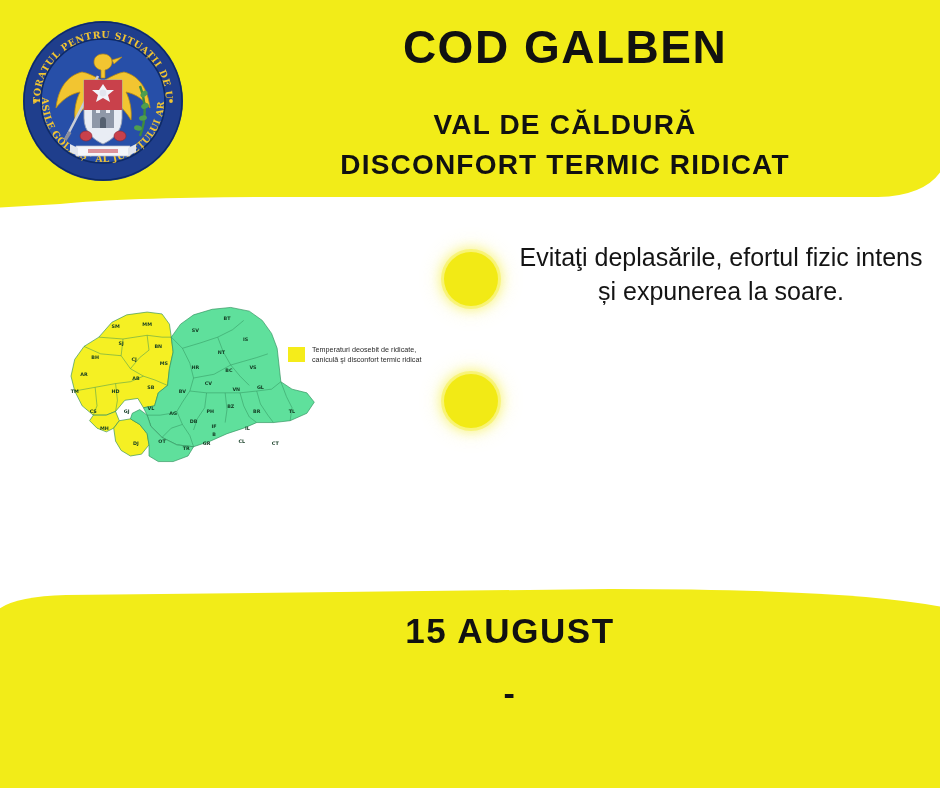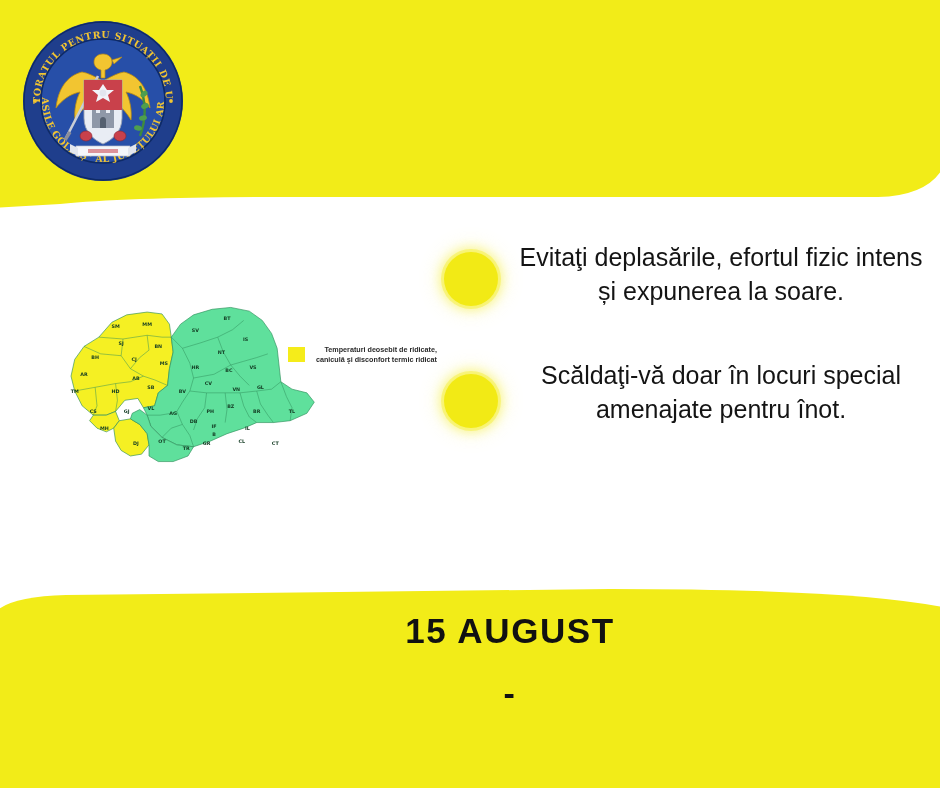--- a/index.html
+++ b/index.html
@@ -74,22 +74,22 @@
   
   .legend{
     position:absolute;left:288px;top:130px;width:150px;
     display:flex;align-items:flex-start;gap:7px;
   }
   .legend-swatch{
     width:17px;height:15px;background:#F5EC1A;flex:0 0 auto;margin-top:2px;
   }
   .legend-text{
     font-family:"Liberation Sans", sans-serif;
-    font-size:7.2px;font-weight:bold;color:#2a2a2a;
-    line-height:1.45;text-align:right;width:125px;
+    font-size:7.2px;font-weight:normal;color:#2a2a2a;
+    line-height:1.45;text-align:left;width:125px;
   }
 
   
   .bullets{
     position:absolute;left:425px;top:14px;width:500px;
   }
   .bullet-row{
     display:flex;align-items:flex-start;margin-bottom:22px;
   }
   .bullet-row:last-child{margin-bottom:0;}
@@ -188,20 +188,25 @@
 
       <ellipse cx="64" cy="116" rx="6" ry="5" fill="#C9414B" stroke="#8E2730" stroke-width="0.6"></ellipse>
       <ellipse cx="98" cy="116" rx="6" ry="5" fill="#C9414B" stroke="#8E2730" stroke-width="0.6"></ellipse>
       <path d="M54,126 L108,126 L108,136 L54,136 Z" fill="#F4F6FA" stroke="#B9BFCB" stroke-width="0.7"></path>
       <path d="M48,124 L56,128 L56,136 L48,132 Z" fill="#E2E6EE"></path>
       <path d="M114,124 L106,128 L106,136 L114,132 Z" fill="#E2E6EE"></path>
       <rect x="66" y="129" width="30" height="4" fill="#C9414B" opacity=".55"></rect>
     </svg>
   </div>
 
+  <div class="header-text">
+    <div class="h-title">COD GALBEN</div>
+    <div class="h-sub1">VAL DE CĂLDURĂ</div>
+    <div class="h-sub2">DISCONFORT TERMIC RIDICAT</div>
+  </div>
 
   <div class="middle">
 
     <div class="map-wrap">
       <svg viewBox="0 0 280 190">
         <g stroke="#2F8F5B" stroke-width="0.7" stroke-linejoin="round">
 
           <path d="M44,44 L58,28 L74,20 L96,17 L112,19 L120,30 L122,44 L124,60 L120,78 L118,96 L108,104
                    L104,118 L92,120 L86,110 L72,112 L62,124 L52,128 L38,128 L26,118 L18,102 L14,86
                    L18,68 L28,54 Z" fill="#F5F023"></path>
@@ -301,21 +306,20 @@
           <div class="dot"></div>
         </div>
         <div class="bullet-text">Evitaţi deplasările, efortul fizic intens și expunerea la soare.</div>
       </div>
 
 
       <div class="bullet-row b3">
         <div class="dot-cell">
           <div class="dot"></div>
         </div>
-        <div class="bullet-text">Scăldaţi-vă doar în locuri special amenajate pentru înot.</div>
       </div>
 
     </div>
   </div>
 
   <div class="footer-band">
     <svg viewBox="0 0 960 213" preserveAspectRatio="none">
       <path d="M0,36 Q6,12 76,10 L620,4 Q860,4 952,22 Q960,26 960,46 L960,213 L0,213 Z" fill="#F2EC18"></path>
     </svg>
   </div>

